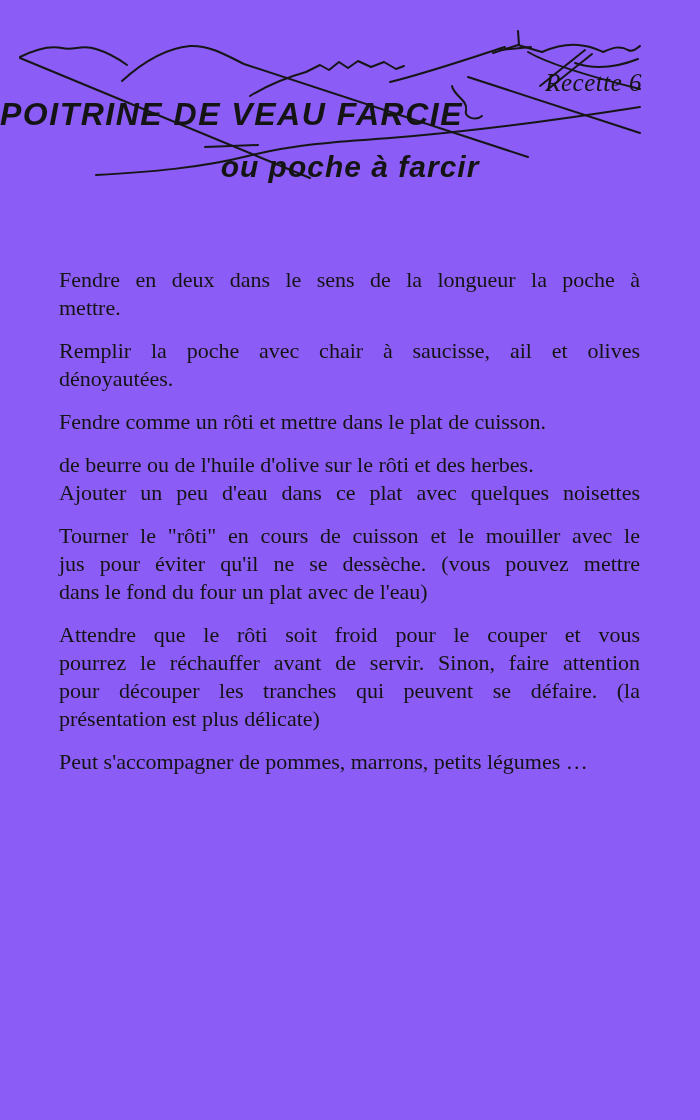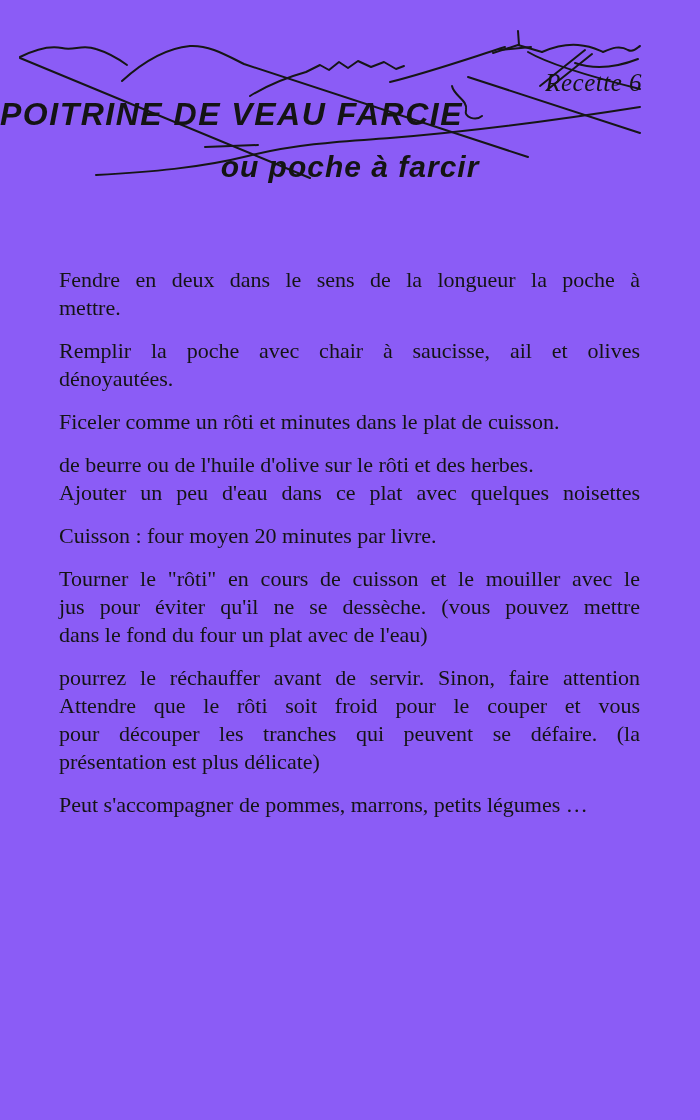--- a/index.html
+++ b/index.html
@@ -127,37 +127,34 @@
   <div class="body-text">
       <div class="para">
         <div class="line">Fendre en deux dans le sens de la longueur la poche à</div>
         <div class="line last">mettre.</div>
       </div>
       <div class="para">
         <div class="line">Remplir la poche avec chair à saucisse, ail et olives</div>
         <div class="line last">dénoyautées.</div>
       </div>
       <div class="para">
-        <div class="line last">Ficeler comme un rôti et minutes dans le plat de cuisson.</div>
+        <div class="line last">Fendre comme un rôti et mettre dans le plat de cuisson.</div>
       </div>
       <div class="para">
         <div class="line last">de beurre ou de l'huile d'olive sur le rôti et des herbes.</div>
         <div class="line">Ajouter un peu d'eau dans ce plat avec quelques noisettes</div>
-      </div>
-      <div class="para">
-        <div class="line last">Cuisson : four moyen 20 minutes par livre.</div>
       </div>
       <div class="para">
         <div class="line">Tourner le "rôti" en cours de cuisson et le mouiller avec le</div>
         <div class="line">jus pour éviter qu'il ne se dessèche. (vous pouvez mettre</div>
         <div class="line last">dans le fond du four un plat avec de l'eau)</div>
       </div>
       <div class="para">
+        <div class="line">Attendre que le rôti soit froid pour le couper et vous</div>
         <div class="line">pourrez le réchauffer avant de servir. Sinon, faire attention</div>
-        <div class="line">Attendre que le rôti soit froid pour le couper et vous</div>
         <div class="line">pour découper les tranches qui peuvent se défaire. (la</div>
         <div class="line last">présentation est plus délicate)</div>
       </div>
       <div class="para">
         <div class="line last">Peut s'accompagner de pommes, marrons, petits légumes …</div>
       </div>
     </div>
 
 </div>
 

